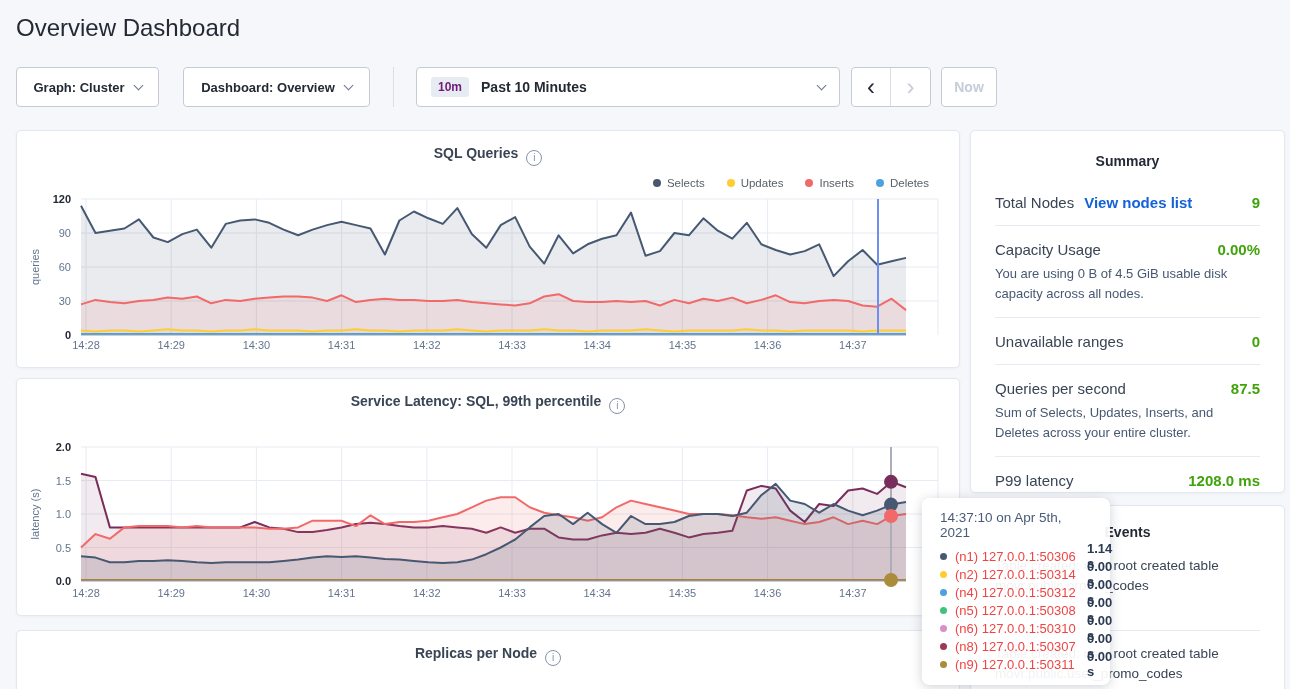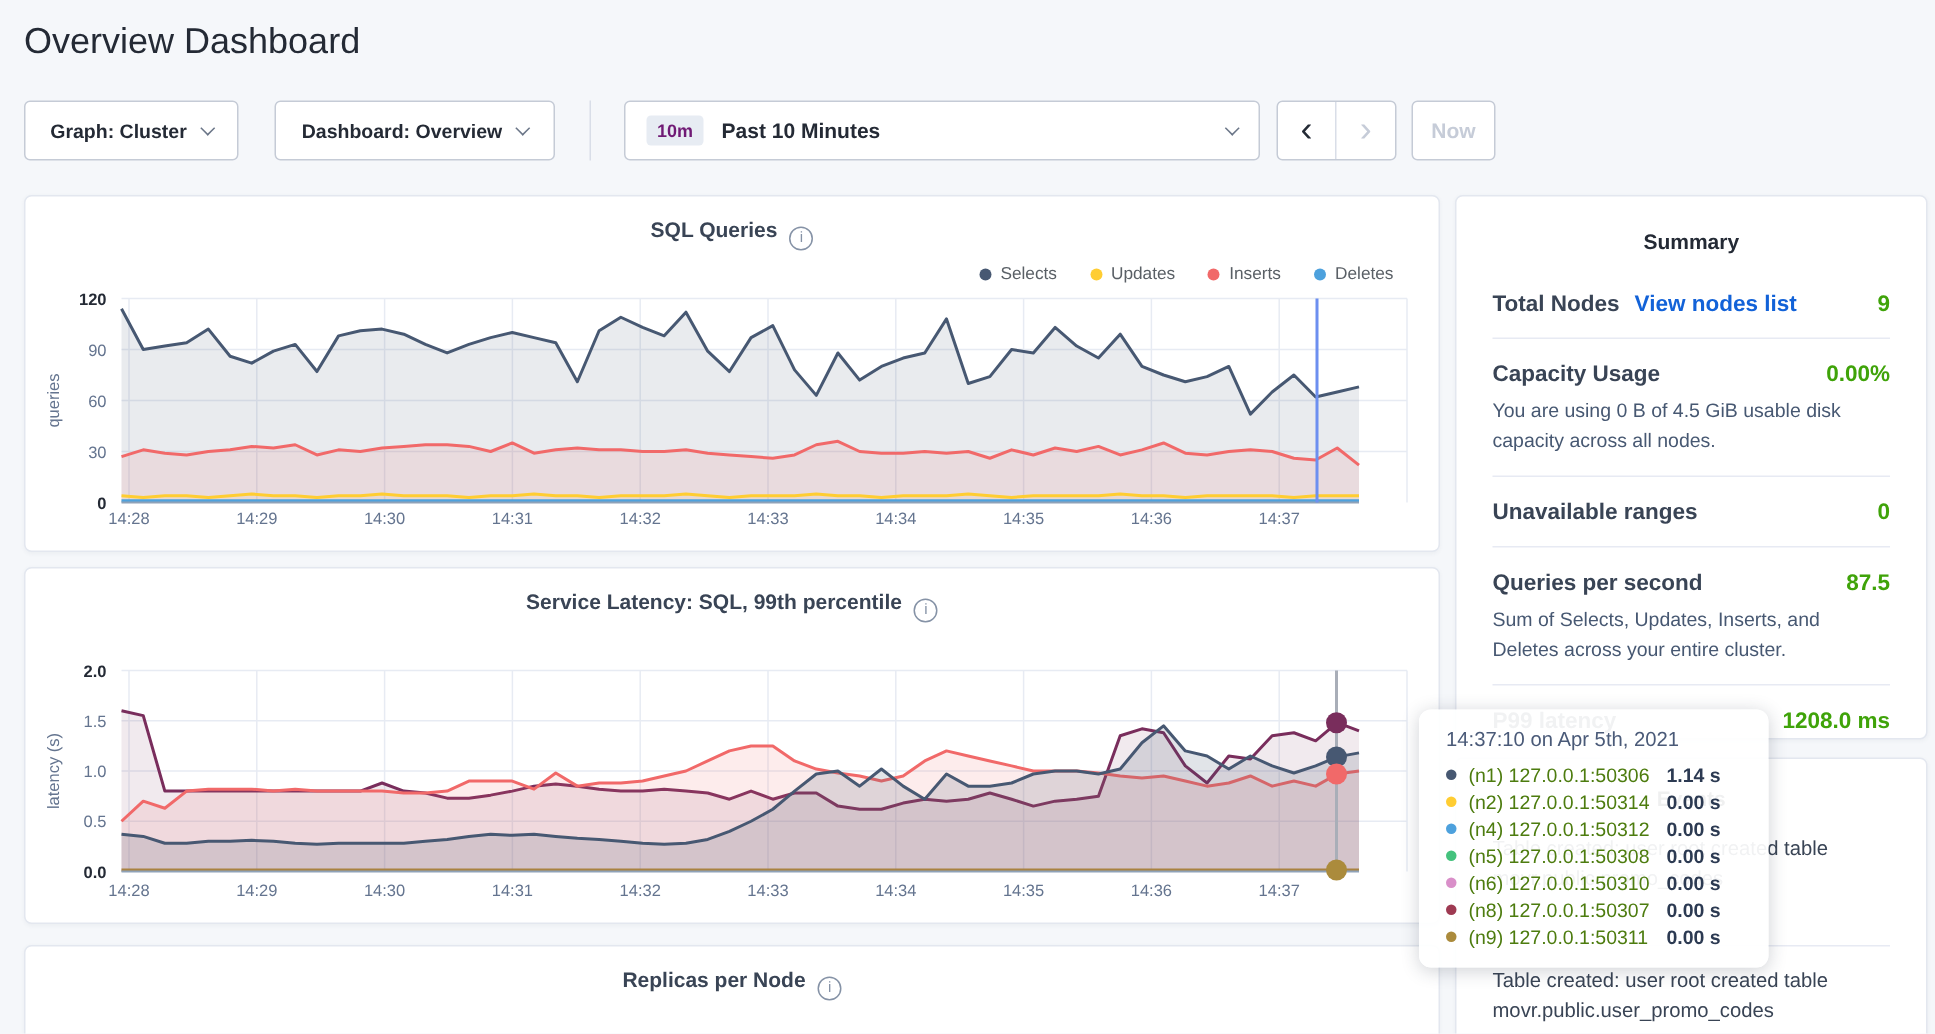--- a/index.html
+++ b/index.html
@@ -55,39 +55,39 @@
   .legend-item { display:flex; align-items:center; gap:6px; font-size:11.5px; color:#5a6066; cursor:pointer;justify-content:flex-end; }
   .dot { width:8px; height:8px; border-radius:50%; flex:none; }
   svg.chart { position:absolute; left:0; top:0; font-family:inherit; }
 
   
   .sum-title { text-align:center; font-size:14px; font-weight:700; color:#242a35; padding-top:22px; }
   .sum-body { padding:10px 24px 0 24px; }
   .sum-row { padding:15px 0 14px 0; border-bottom:1px solid #e7eaf3; }
   .sum-row:last-child { border-bottom:none; }
   .sum-line { display:flex; align-items:baseline; }
-  .sum-label { font-size:15px; font-weight:700; color:#394455; }
+  .sum-label { font-size:15px; font-weight:400; color:#394455; }
   .sum-link { font-size:15px; font-weight:700; color:#1262d8; margin-left:10px; cursor:pointer; }
   .sum-value { margin-left:auto; font-size:15px; font-weight:700; color:#3fa309; }
   .sum-caption { font-size:13px; color:#475872; line-height:1.5; margin-top:6px; }
 
   
   .ev-title { text-align:center; font-size:14px; font-weight:700; color:#242a35; padding-top:18px; }
   .ev-body { padding:16px 24px 0 24px; }
   .ev-item { font-size:13.5px; color:#394455; line-height:20px; margin-bottom:34px; }
   .ev-div { height:1px; background:#e7eaf3; margin-bottom:13px; }
 
   
-  #tooltip { position:absolute; left:922px; top:473px; width:233px;
+  #tooltip { position:absolute; left:922px; top:498px; width:188px;
              background:rgba(255,255,255,.93); border-radius:8px;
-             box-shadow:0 2px 12px rgba(40,50,70,.22); padding:12px 16px 12px 16px; z-index:10;margin-left:24px; }
+             box-shadow:0 2px 12px rgba(40,50,70,.22); padding:12px 16px 12px 16px; z-index:10; }
   .tt-header { font-size:13.5px; color:#4a5a78; margin-bottom:7px; padding-left:2px; }
   .tt-row { display:flex; align-items:center; height:18px; font-size:13px; }
   .tt-row .dot { width:7px; height:7px; margin:0 8px 0 2px; }
-  .tt-label { color:#4d7c0f; width:132px; flex:none; }
+  .tt-label { color:#ef4444; width:132px; flex:none; }
   .tt-value { font-weight:700; color:#2c3a52; }
 </style>
 </head>
 <body>
 
 <div class="page">
 
   <div class="page-title">Overview Dashboard</div>
 
   <div class="controls">

